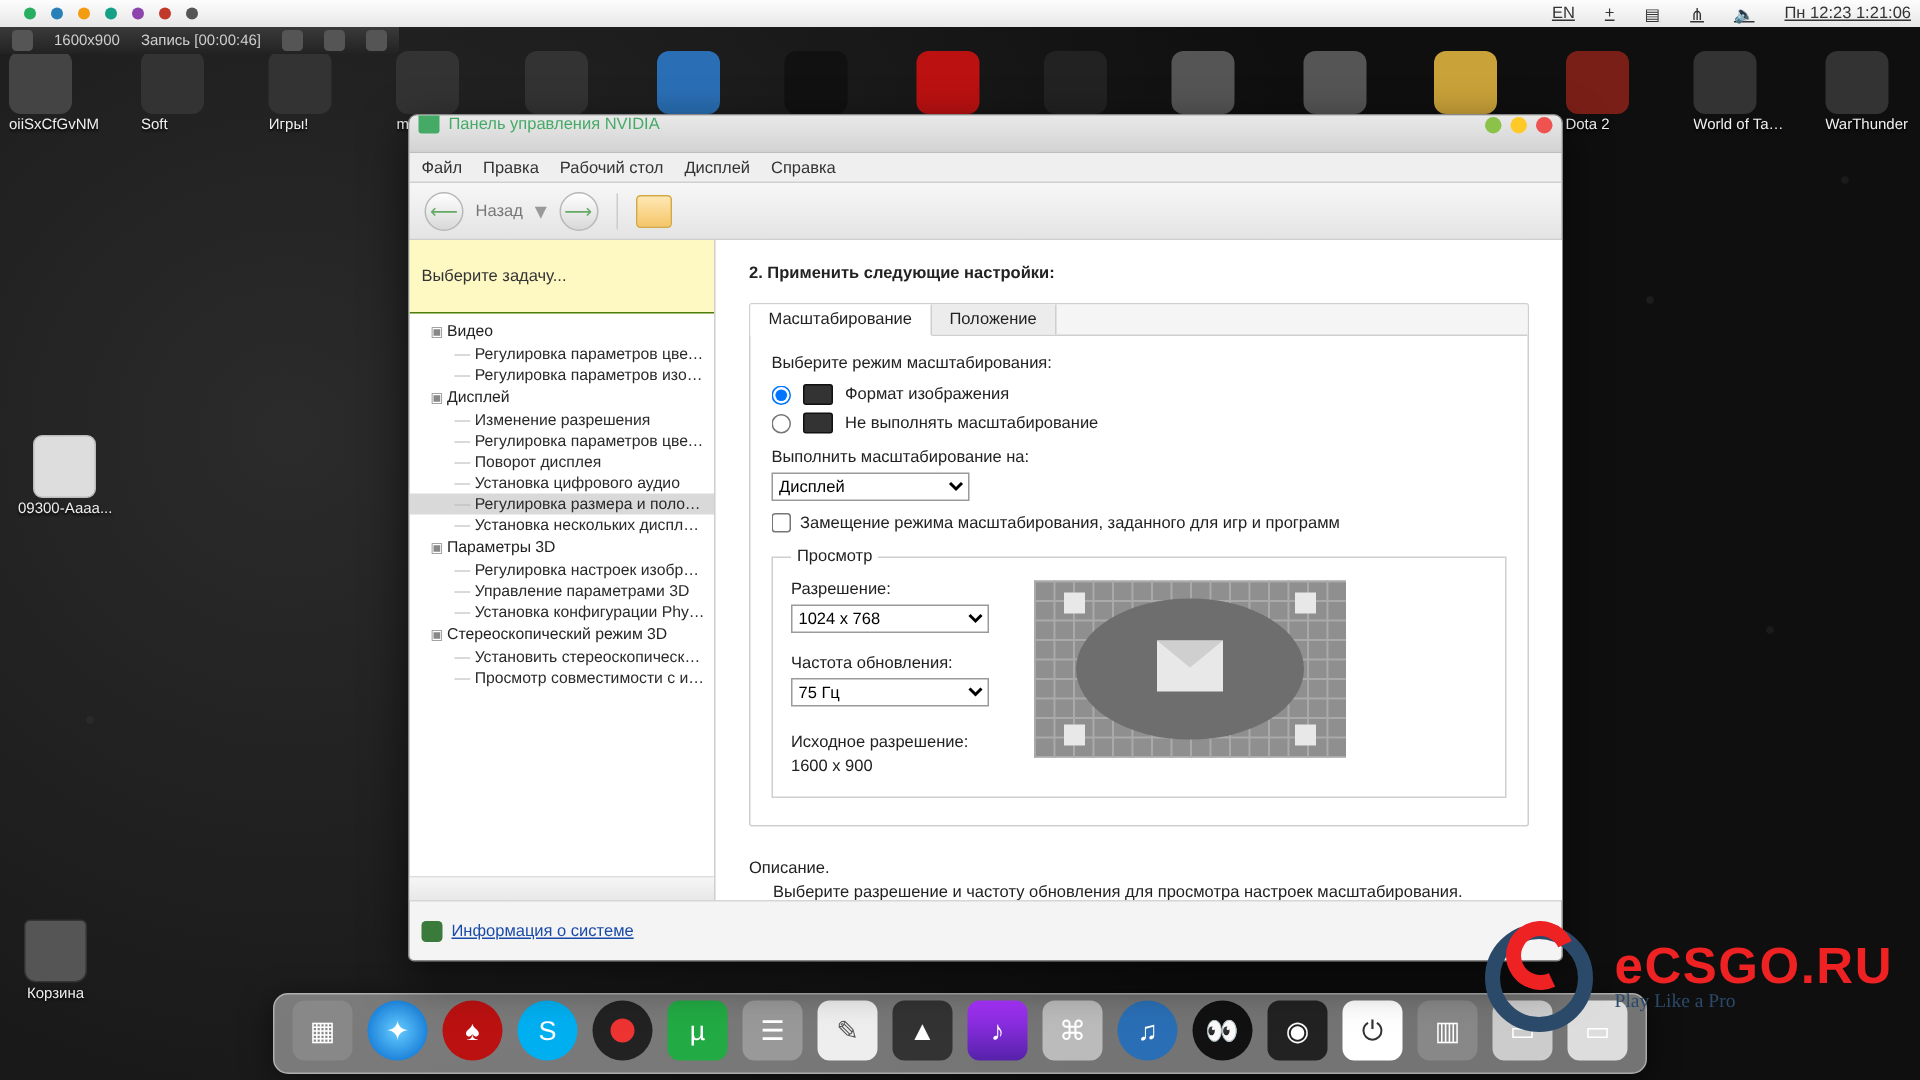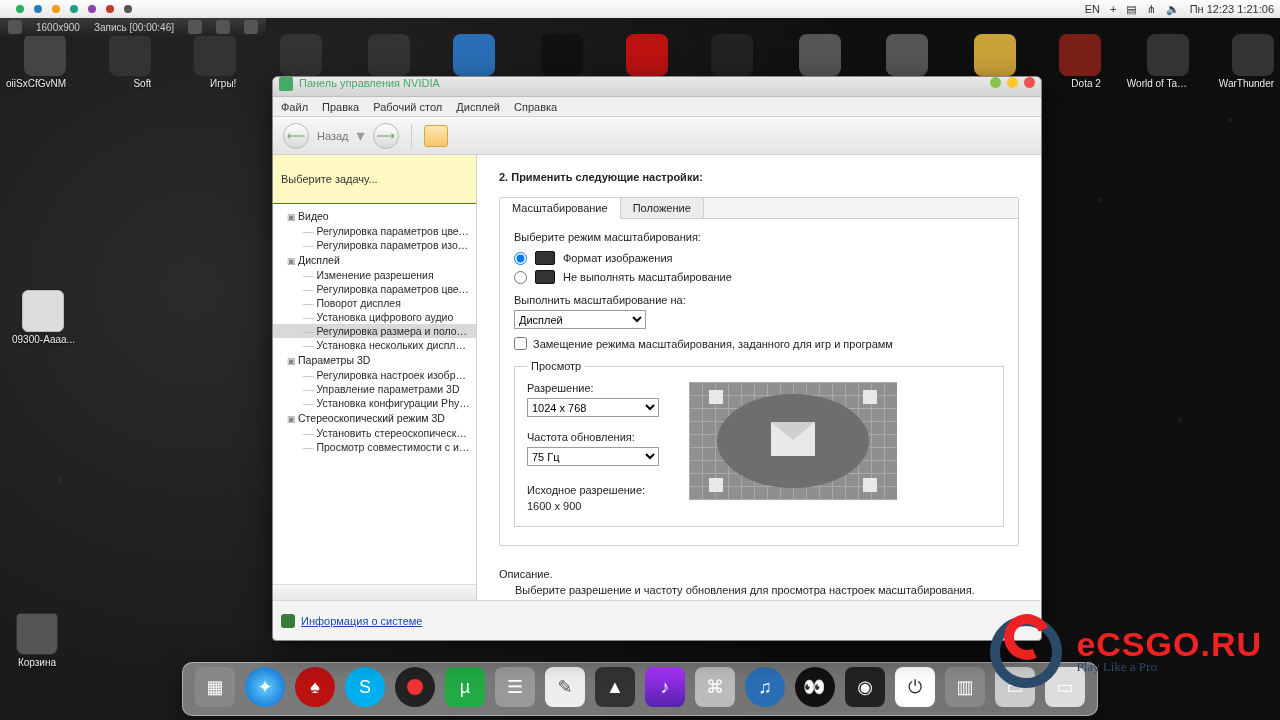--- a/index.html
+++ b/index.html
@@ -14,42 +14,42 @@
 .wallpaper::after { content:""; position:absolute; inset:0; background:
   radial-gradient(circle at 1100px 200px, rgba(255,255,255,.06) 0 2px, transparent 3px),
   radial-gradient(circle at 1180px 420px, rgba(255,255,255,.05) 0 2px, transparent 3px),
   radial-gradient(circle at 1230px 120px, rgba(255,255,255,.05) 0 2px, transparent 3px),
   radial-gradient(circle at 60px 480px, rgba(255,255,255,.04) 0 2px, transparent 3px);
 }
 
 
 .menubar { position: absolute; top:0; left:0; right:0; height:18px; background: linear-gradient(#fdfdfd,#e7e7e7); display:flex; align-items:center; padding:0 6px; font-size:11px; color:#333; z-index:50;}
 .menubar .left { display:flex; gap:10px; align-items:center; }
-.menubar .right { margin-left:auto; display:flex; gap:10px; align-items:center; }
+.menubar .right { margin-left:auto; display:flex; gap:20px; align-items:center;text-decoration:underline; }
 .apple { font-size:12px; }
 .mb-dot { width:8px; height:8px; border-radius:50%; display:inline-block; }
 
 
 .recordbar { position:absolute; top:18px; left:0; height:18px; padding:0 8px; background: linear-gradient(#3a3a3a,#222); color:#cfcfcf; font-size:10px; display:flex; align-items:center; gap:14px; z-index:49; border-radius:0 0 4px 0;}
 .recordbar .ricon { width:14px; height:14px; background:#555; border-radius:3px; display:inline-block;}
 
 
 .desktop-icons { position:absolute; top:28px; left:0; right:0; display:flex; gap:28px; padding:6px 6px 0 6px; z-index:3;}
-.dicon { width:60px; display:flex; flex-direction:column; align-items:flex-end; gap:2px;}
+.dicon { width:60px; display:flex; flex-direction:column; align-items:flex-start; gap:2px;}
 .dicon .glyph { width:42px; height:42px; border-radius:8px; background:#333; display:flex; align-items:center; justify-content:center; color:#fff; font-size:18px;}
 .dicon .lbl { color:#f0f0f0; font-size:10px; text-align:center; text-shadow:0 1px 2px #000; white-space:nowrap; overflow:hidden; text-overflow:ellipsis; max-width:62px;}
 
 
 .loose-icon { position:absolute; display:flex; flex-direction:column; align-items:center; gap:2px; z-index:2;}
 .loose-icon .glyph { width:42px; height:42px; background:#ddd; border-radius:6px; border:1px solid #bbb;}
 .loose-icon .lbl { color:#eee; font-size:10px; text-shadow:0 1px 2px #000;}
 
 
 .win { position:absolute; left:272px; top:76px; width:770px; height:565px; background:#f4f4f4; border:1px solid #888; border-radius:6px 6px 4px 4px; box-shadow:0 10px 30px rgba(0,0,0,.6); z-index:20; display:flex; flex-direction:column; overflow:hidden;}
-.titlebar { height:20px; background:linear-gradient(#e9e9e9,#d3d3d3); display:flex; align-items:flex-start; padding:0 6px; font-size:11px; color:#4a6; border-bottom:1px solid #bcbcbc;}
+.titlebar { height:20px; background:linear-gradient(#e9e9e9,#d3d3d3); display:flex; align-items:flex-end; padding:12px 6px; font-size:11px; color:#4a6; border-bottom:1px solid #bcbcbc;}
 .titlebar .nvlogo { width:14px; height:14px; background:#4a6; margin-right:6px; border-radius:2px;}
 .titlebar .winbtns { margin-left:auto; display:flex; gap:6px;}
 .titlebar .winbtns span { width:11px; height:11px; border-radius:50%; display:inline-block;}
 .wb-min{background:#8bc34a;} .wb-max{background:#ffca28;} .wb-close{background:#ef5350;}
 
 .menurow { height:20px; background:#efefef; border-bottom:1px solid #d0d0d0; display:flex; align-items:center; gap:14px; padding:0 8px; font-size:11px; color:#333;}
 .menurow span{cursor:default;}
 
 .toolbar { height:38px; background:linear-gradient(#f7f7f7,#e4e4e4); border-bottom:1px solid #cfcfcf; display:flex; align-items:center; gap:8px; padding:0 10px;}
 .toolbar .navbtn { width:26px; height:26px; border-radius:50%; background:linear-gradient(#fff,#d8d8d8); border:1px solid #b8b8b8; display:flex; align-items:center; justify-content:center; color:#6a6; font-size:13px;}

